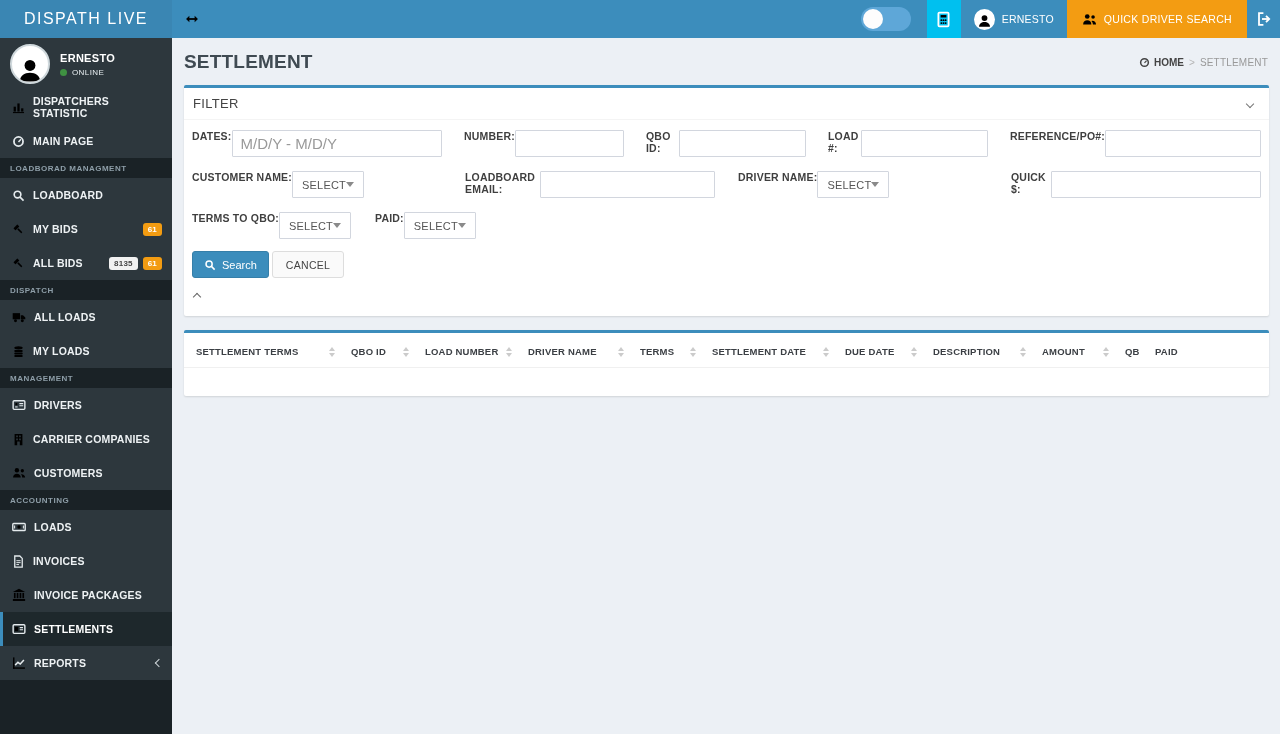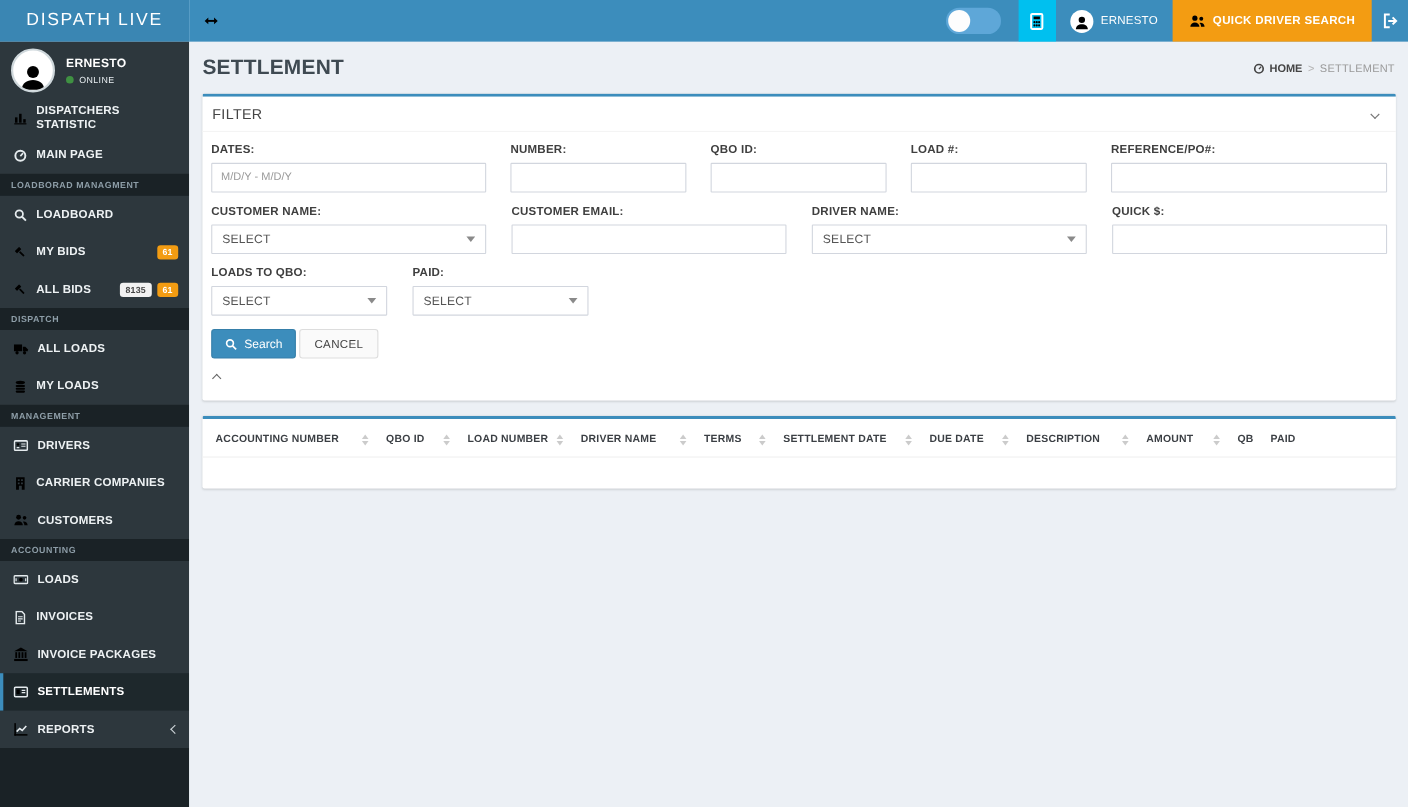--- a/index.html
+++ b/index.html
@@ -19,21 +19,21 @@
   .navbar{background:var(--navbar-bg);display:flex;align-items:center;color:#fff}
   .nav-collapse{margin-left:13px;cursor:pointer;display:flex;align-items:center}
   .nav-right{margin-left:auto;display:flex;align-items:center;height:38px}
   .toggle{width:50px;height:24px;border-radius:12px;background:#5ea7d8;position:relative;cursor:pointer;margin-right:16px}
   .toggle .knob{position:absolute;left:2px;top:2px;width:20px;height:20px;border-radius:50%;background:#fdfdfd}
   .calc-btn{width:34px;height:38px;background:var(--cyan);border:none;display:flex;align-items:center;justify-content:center;cursor:pointer;color:#fff}
   .nav-user{display:flex;align-items:center;gap:7px;padding:0 13px;height:38px;cursor:pointer}
   .nav-avatar{width:21px;height:21px;border-radius:50%;background:#fff;color:#111;display:flex;align-items:center;justify-content:center;overflow:hidden}
   .nav-user span.nm{font-size:10.5px;color:#fff;letter-spacing:.2px}
   .qds-btn{height:38px;background:var(--orange);border:none;color:#fff;display:flex;align-items:center;gap:7px;
-           padding:0 15px;font-family:inherit;font-size:10.5px;font-weight:bold;letter-spacing:.3px;cursor:pointer}
+           padding:0 15px;font-family:inherit;font-size:10.5px;font-weight:normal;letter-spacing:.3px;cursor:pointer}
   .logout{width:33px;height:38px;display:flex;align-items:center;justify-content:center;cursor:pointer;color:#fff}
 
   
   .sidebar{background:var(--sidebar-bg);display:flex;flex-direction:column;overflow:hidden}
   .user-panel{height:52px;display:flex;align-items:center;gap:10px;padding:6px 10px}
   .avatar-lg{width:40px;height:40px;border-radius:50%;background:#fff;border:2px solid #cfd8dc;color:#151515;
              display:flex;align-items:flex-end;justify-content:center;overflow:hidden;flex:none}
   .user-meta{display:flex;flex-direction:column;gap:4px}
   .user-name{color:#fff;font-weight:bold;font-size:11px;letter-spacing:.3px}
   .user-status{display:flex;align-items:center;gap:5px;color:#e8eef1;font-size:8px;letter-spacing:.4px}
@@ -64,24 +64,24 @@
   .breadcrumb .sep{color:#b5b5b5}
   .breadcrumb .cur{color:#999;letter-spacing:.2px}
 
   .box{background:#fff;border-top:3px solid var(--accent);border-radius:2px;box-shadow:0 1px 2px rgba(0,0,0,.12)}
   .filter-box{margin-bottom:14px}
   .box-header{display:flex;align-items:center;justify-content:space-between;padding:8px 16px 8px 9px;
               border-bottom:1px solid #f4f4f4;cursor:pointer}
   .box-title{font-size:13px;color:#444;letter-spacing:.3px}
   .box-body{padding:10px 8px 6px 8px}
   .f-row{display:flex;margin-bottom:11px}
-  .f-field{display:flex;flex-direction:column}
+  .f-field{display:flex;flex-direction:row}
   .f-label{font-size:10.5px;font-weight:bold;color:#3f3f3f;letter-spacing:.2px;margin-bottom:6px}
   .f-input{height:27px;border:1px solid var(--input-border);border-radius:1px;padding:0 8px;font-family:inherit;
-           font-size:10px;color:#333;width:100%;outline:none;background:#fff}
+           font-size:15px;color:#333;width:100%;outline:none;background:#fff}
   .f-input::placeholder{color:#999}
   .f-select{height:27px;border:1px solid var(--input-border);border-radius:1px;background:#fff;display:flex;
             align-items:center;justify-content:space-between;padding:0 9px;font-size:11px;color:#555;cursor:pointer;letter-spacing:.2px}
   .f-select .caret{width:0;height:0;border-left:4px solid transparent;border-right:4px solid transparent;border-top:5px solid #8a8a8a}
   .g22{margin-right:22px}.g23{margin-right:23px}
   .w160{width:160px}.w250{width:250px}.w251{width:251px}
   .btn-row{display:flex;gap:3px;margin:12px 0 10px 0}
   .btn-search{background:var(--accent);border:1px solid #367fa9;color:#fff;border-radius:3px;display:flex;align-items:center;gap:6px;
               padding:0 11px;height:27px;font-family:inherit;font-size:11px;cursor:pointer}
   .btn-cancel{background:#fafafa;border:1px solid #ddd;color:#444;border-radius:3px;padding:0 13px;height:27px;
@@ -425,39 +425,39 @@
 
         <div class="f-row">
           <div class="f-field w250 g23">
             <label class="f-label">CUSTOMER NAME:</label>
             <div class="f-select">
               <span>SELECT</span>
               <span class="caret"></span>
             </div>
           </div>
           <div class="f-field w250 g23">
-            <label class="f-label">CUSTOMER EMAIL:</label>
+            <label class="f-label">LOADBOARD EMAIL:</label>
             <input class="f-input" style="">
           </div>
           <div class="f-field w250 g23">
             <label class="f-label">DRIVER NAME:</label>
             <div class="f-select">
               <span>SELECT</span>
               <span class="caret"></span>
             </div>
           </div>
           <div class="f-field w250">
             <label class="f-label">QUICK $:</label>
             <input class="f-input" style="">
           </div>
         </div>
 
         <div class="f-row" style="margin-bottom:0">
           <div class="f-field w160 g23">
-            <label class="f-label">LOADS TO QBO:</label>
+            <label class="f-label">TERMS TO QBO:</label>
             <div class="f-select">
               <span>SELECT</span>
               <span class="caret"></span>
             </div>
           </div>
           <div class="f-field w160">
             <label class="f-label">PAID:</label>
             <div class="f-select">
               <span>SELECT</span>
               <span class="caret"></span>
@@ -477,21 +477,21 @@
 
         <div class="collapse-row">
           <span class="chev up"></span>
         </div>
       </div>
     </section>
 
     <section class="box table-box">
       <div class="thead">
         <div class="th c0">
-          <span>ACCOUNTING NUMBER</span>
+          <span>SETTLEMENT TERMS</span>
             <span class="sort">
               <i class="up"></i>
               <i class="dn"></i>
             </span>
         </div>
         <div class="th c1">
           <span>QBO ID</span>
             <span class="sort">
               <i class="up"></i>
               <i class="dn"></i>

